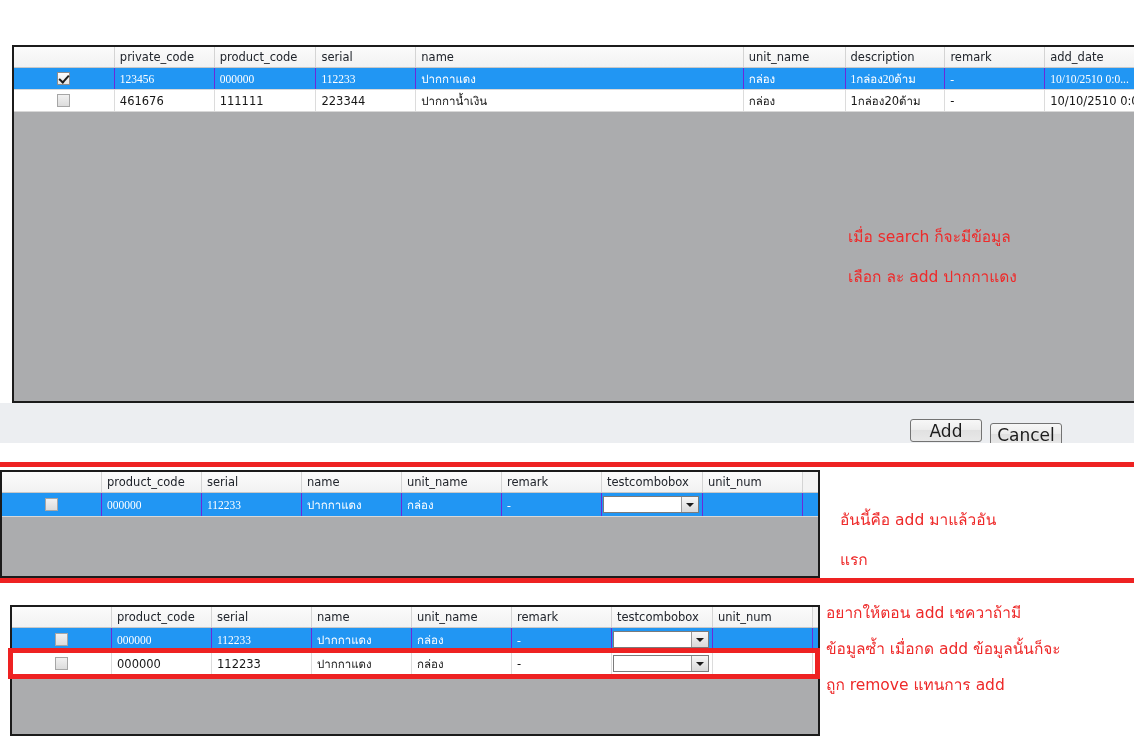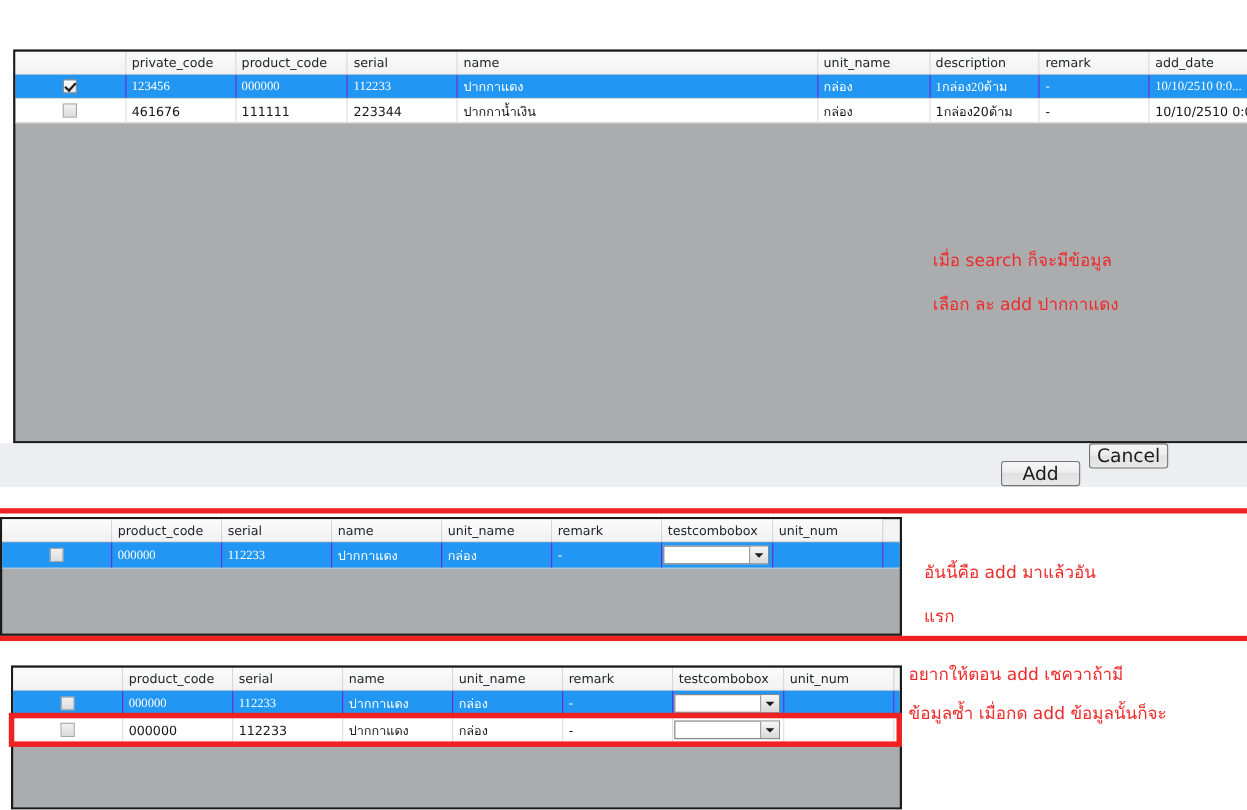--- a/index.html
+++ b/index.html
@@ -177,21 +177,21 @@
           <div class="cell" style="width: 102px;">กล่อง</div>
           <div class="cell" style="width: 100px;">1กล่อง20ด้าม</div>
           <div class="cell" style="width: 100px;">-</div>
           <div class="cell" style="width: 97px;">10/10/2510 0:0...</div>
         </div>
       </div>
   </div>
 
   <div class="btnbar" style="top:403px; height:40px;">
     <div class="btn" style="left:910px; top:16px;">Add</div>
-    <div class="btn" style="left:990px; top:0;">Cancel</div>
+    <div class="btn" style="left:990px; top:20px;">Cancel</div>
   </div>
 
   <div class="panel-white" style="position:absolute;left:0;top:443px;width:1134px;height:19px;"></div>
 
   <div class="rule" style="top:462px;"></div>
 
   <div class="panel-white" style="position:absolute;left:0;top:467px;width:1134px;height:111px;"></div>
   <div class="grid" id="cart-grid" style="left:0px; top:470px; width:820px; height:108px;">
     <div class="hdr-row" id="cart-hdr">
         <div class="hdr-cell" style="width: 100px;"></div>
@@ -282,17 +282,18 @@
           </div>
           <div class="cell" style="width: 100px;"></div>
         </div>
       </div>
   </div>
 
   <div class="hl-box" style="left:8px; top:648px; width:812px; height:31px;"></div>
 
   <div class="note" style="left:826px; top:598px;">อยากให้ตอน   add   เชควาถ้ามี</div>
   <div class="note" style="left:826px; top:634px;">ข้อมูลซ้ำ   เมื่อกด add ข้อมูลนั้นก็จะ</div>
+  <div class="note" style="left:826px; top:670px;">ถูก   remove แทนการ add</div>
 
   <div class="note" style="left:848px; top:222px;">เมื่อ   search ก็จะมีข้อมูล</div>
   <div class="note" style="left:848px; top:262px;">เลือก   ละ add   ปากกาแดง</div>
 
 </div>
 
 </body></html>

